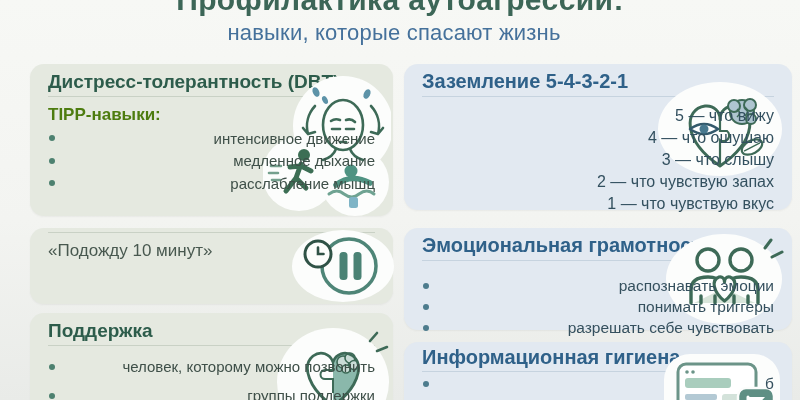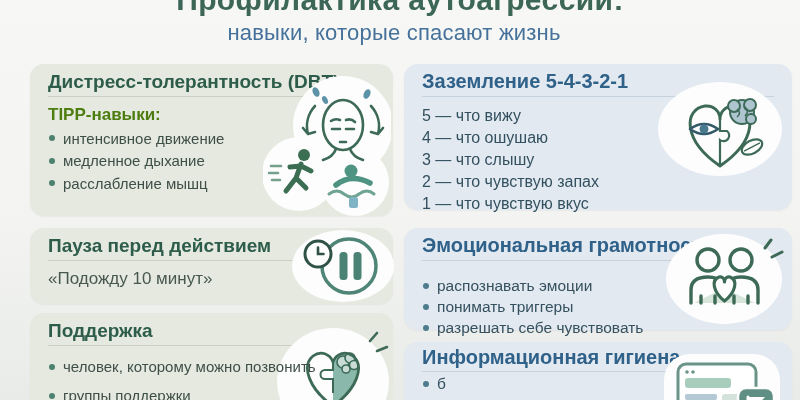--- a/index.html
+++ b/index.html
@@ -21,21 +21,21 @@
   .cl{left:30px;width:363px;background:#e5e9e0;}
   .cr{left:404px;width:388px;background:#e2e9f1;}
   .card h2{margin:0;padding:7px 18px 0;font-size:19px;font-weight:700;line-height:21px;}
   .cl h2{color:#2d5c4b;}
   .cr h2{color:#2f6189;font-size:20px;}
   .rule{height:1px;margin:4px 18px 0;}
   .cl .rule{background:#c9d1c5;}
   .cr .rule{background:#c6d3df;}
   .sub{margin:8px 18px 0;font-size:17px;font-weight:700;color:#4d7c0f;line-height:19px;}
   .quote{margin:8px 18px 0;font-size:17px;color:#48584f;line-height:19px;}
-  ul{list-style:none;margin:2px 0 0;padding:0 18px;position:relative;z-index:2;}
+  ul{list-style:none;margin:2px 0 0;padding:0 18px;position:relative;z-index:2;text-align:right;}
   li{position:relative;padding-left:15px;font-size:15px;color:#3e4f48;margin:5.5px 0;line-height:17px;white-space:nowrap;}
   li::before{content:"";position:absolute;left:1px;top:5.5px;width:6px;height:6px;border-radius:50%;background:#4d8170;}
   .cr li{color:#35505e;}
   .cr li::before{background:#4d7c8d;}
   ul.plain{margin-top:9px;}
   ul.plain li{padding-left:0;font-size:16px;line-height:19px;margin:3px 0;color:#33505f;}
   ul.plain li::before{display:none;}
   ul.tight{margin-top:16px;}
   ul.tight li{margin:3px 0;line-height:18px;font-size:15.5px;}
   .icon{position:absolute;z-index:1;}
@@ -83,21 +83,20 @@
         <path d="M8,92 h10 M6,99 h9 M9,106 h8"></path>
       </g>
       <circle cx="88" cy="97" r="6.5" fill="#4f9382"></circle>
       <path d="M73,111 Q88,99 107,109" stroke="#4f9382" stroke-width="5.5" fill="none" stroke-linecap="round"></path>
       <path d="M66,120 q8,-6 15,0 q8,6 15,0 q8,-6 15,0" stroke="#6fa392" stroke-width="3" fill="none" stroke-linecap="round"></path>
       <rect x="86" y="123" width="9" height="11" rx="2.5" fill="#7fb4c6"></rect>
     </svg>
   </section>
 
   <section class="card cl" style="top:228px;height:76px;">
-    <h2>Пауза перед действием</h2>
     <div class="rule"></div>
     <div class="quote">«Подожду 10 минут»</div>
     <svg class="icon" style="right:-2px;top:1px;" width="104" height="74" viewBox="0 0 104 74">
       <ellipse cx="52" cy="37" rx="51" ry="36" fill="#fcfdfc"></ellipse>
       <circle cx="58" cy="37" r="27" stroke="#4e8577" stroke-width="3.5" fill="none"></circle>
       <rect x="48.5" y="23" width="8" height="28" rx="3.5" fill="#4a8274"></rect>
       <rect x="62.5" y="23" width="8" height="28" rx="3.5" fill="#4a8274"></rect>
       <circle cx="27" cy="25" r="13" fill="#fcfdfc" stroke="#2f5246" stroke-width="3"></circle>
       <path d="M27,18.5 V25 H32.5" stroke="#2f5246" stroke-width="2.6" fill="none" stroke-linecap="round"></path>
     </svg>

